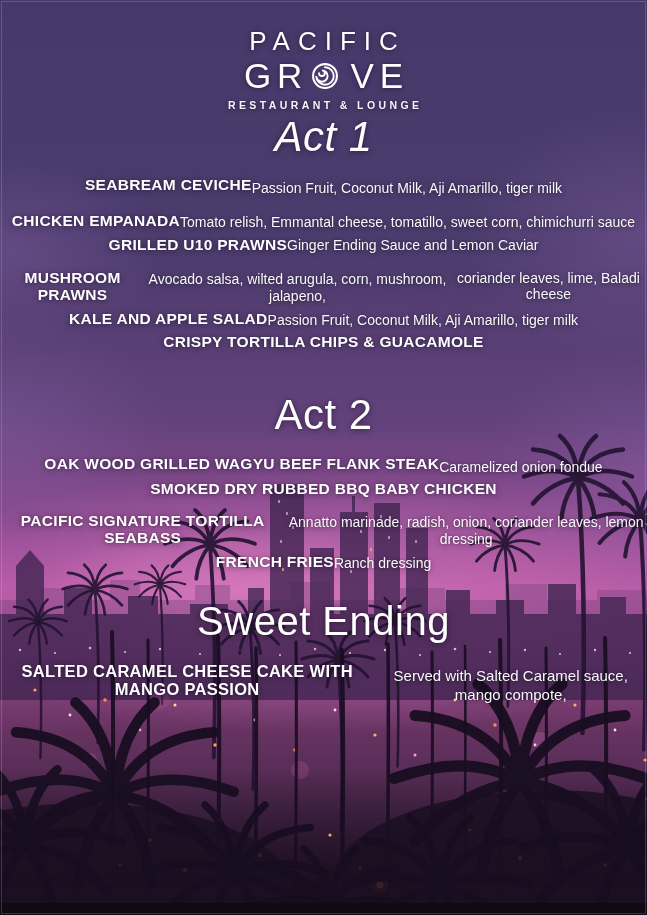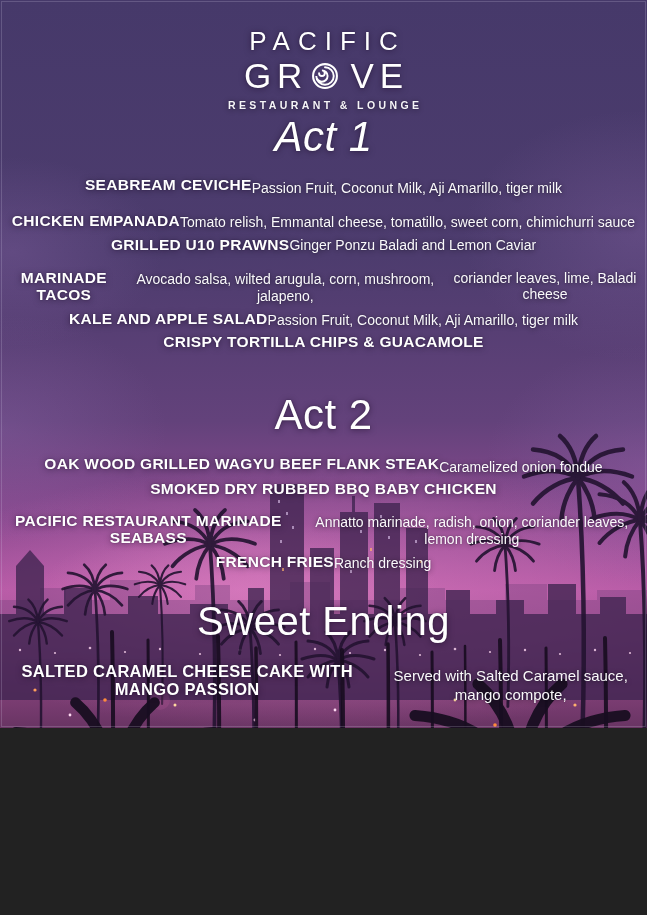--- a/index.html
+++ b/index.html
@@ -1,17 +1,17 @@
 <!DOCTYPE html>
 <html><head>
 <meta charset="utf-8">
 <style>
   html,body{margin:0;padding:0;background:#222;}
   .page{
-    position:relative;width:647px;height:728px;overflow:hidden;
+    position:relative;width:647px;height:915px;overflow:hidden;
     font-family:"Liberation Sans",sans-serif;color:#ffffff;
     -webkit-font-smoothing:antialiased;
   }
   .page::after{
     content:"";position:absolute;inset:1px;pointer-events:none;
     border:1px solid rgba(222,216,238,.20);
   }
   .bg{position:absolute;inset:0;display:block;}
   .content{
     position:absolute;inset:0;display:flex;flex-direction:column;
@@ -261,26 +261,26 @@
             <div class="item-desc">Passion Fruit, Coconut Milk, Aji Amarillo, tiger milk</div>
           </div>
         </div>
         <div class="group">
           <div class="item">
             <div class="item-name">CHICKEN EMPANADA</div>
             <div class="item-desc">Tomato relish, Emmantal cheese, tomatillo, sweet corn, chimichurri sauce</div>
           </div>
           <div class="item">
             <div class="item-name">GRILLED U10 PRAWNS</div>
-            <div class="item-desc">Ginger Ponzu Baladi and Lemon Caviar</div>
-          </div>
-        </div>
-        <div class="group">
-          <div class="item">
-            <div class="item-name">MARINADE TACOS</div>
+            <div class="item-desc">Ginger Ending Sauce and Lemon Caviar</div>
+          </div>
+        </div>
+        <div class="group">
+          <div class="item">
+            <div class="item-name">MUSHROOM PRAWNS</div>
             <div class="item-desc">Avocado salsa, wilted arugula, corn, mushroom, jalapeno,</div>
             <div class="item-desc" style="margin-top:0;">coriander leaves, lime, Baladi cheese</div>
           </div>
           <div class="item">
             <div class="item-name">KALE AND APPLE SALAD</div>
             <div class="item-desc">Passion Fruit, Coconut Milk, Aji Amarillo, tiger milk</div>
           </div>
           <div class="item">
             <div class="item-name">CRISPY TORTILLA CHIPS &amp; GUACAMOLE</div>
           </div>
@@ -295,21 +295,21 @@
           <div class="item desc-gap">
             <div class="item-name">OAK WOOD GRILLED WAGYU BEEF FLANK STEAK</div>
             <div class="item-desc">Caramelized onion fondue</div>
           </div>
           <div class="item">
             <div class="item-name">SMOKED DRY RUBBED BBQ BABY CHICKEN</div>
           </div>
         </div>
         <div class="group">
           <div class="item">
-            <div class="item-name">PACIFIC RESTAURANT MARINADE SEABASS</div>
+            <div class="item-name">PACIFIC SIGNATURE TORTILLA SEABASS</div>
             <div class="item-desc">Annatto marinade, radish, onion, coriander leaves, lemon dressing</div>
           </div>
           <div class="item">
             <div class="item-name">FRENCH FRIES</div>
             <div class="item-desc">Ranch dressing</div>
           </div>
         </div>
       </div>
     </div>
 

